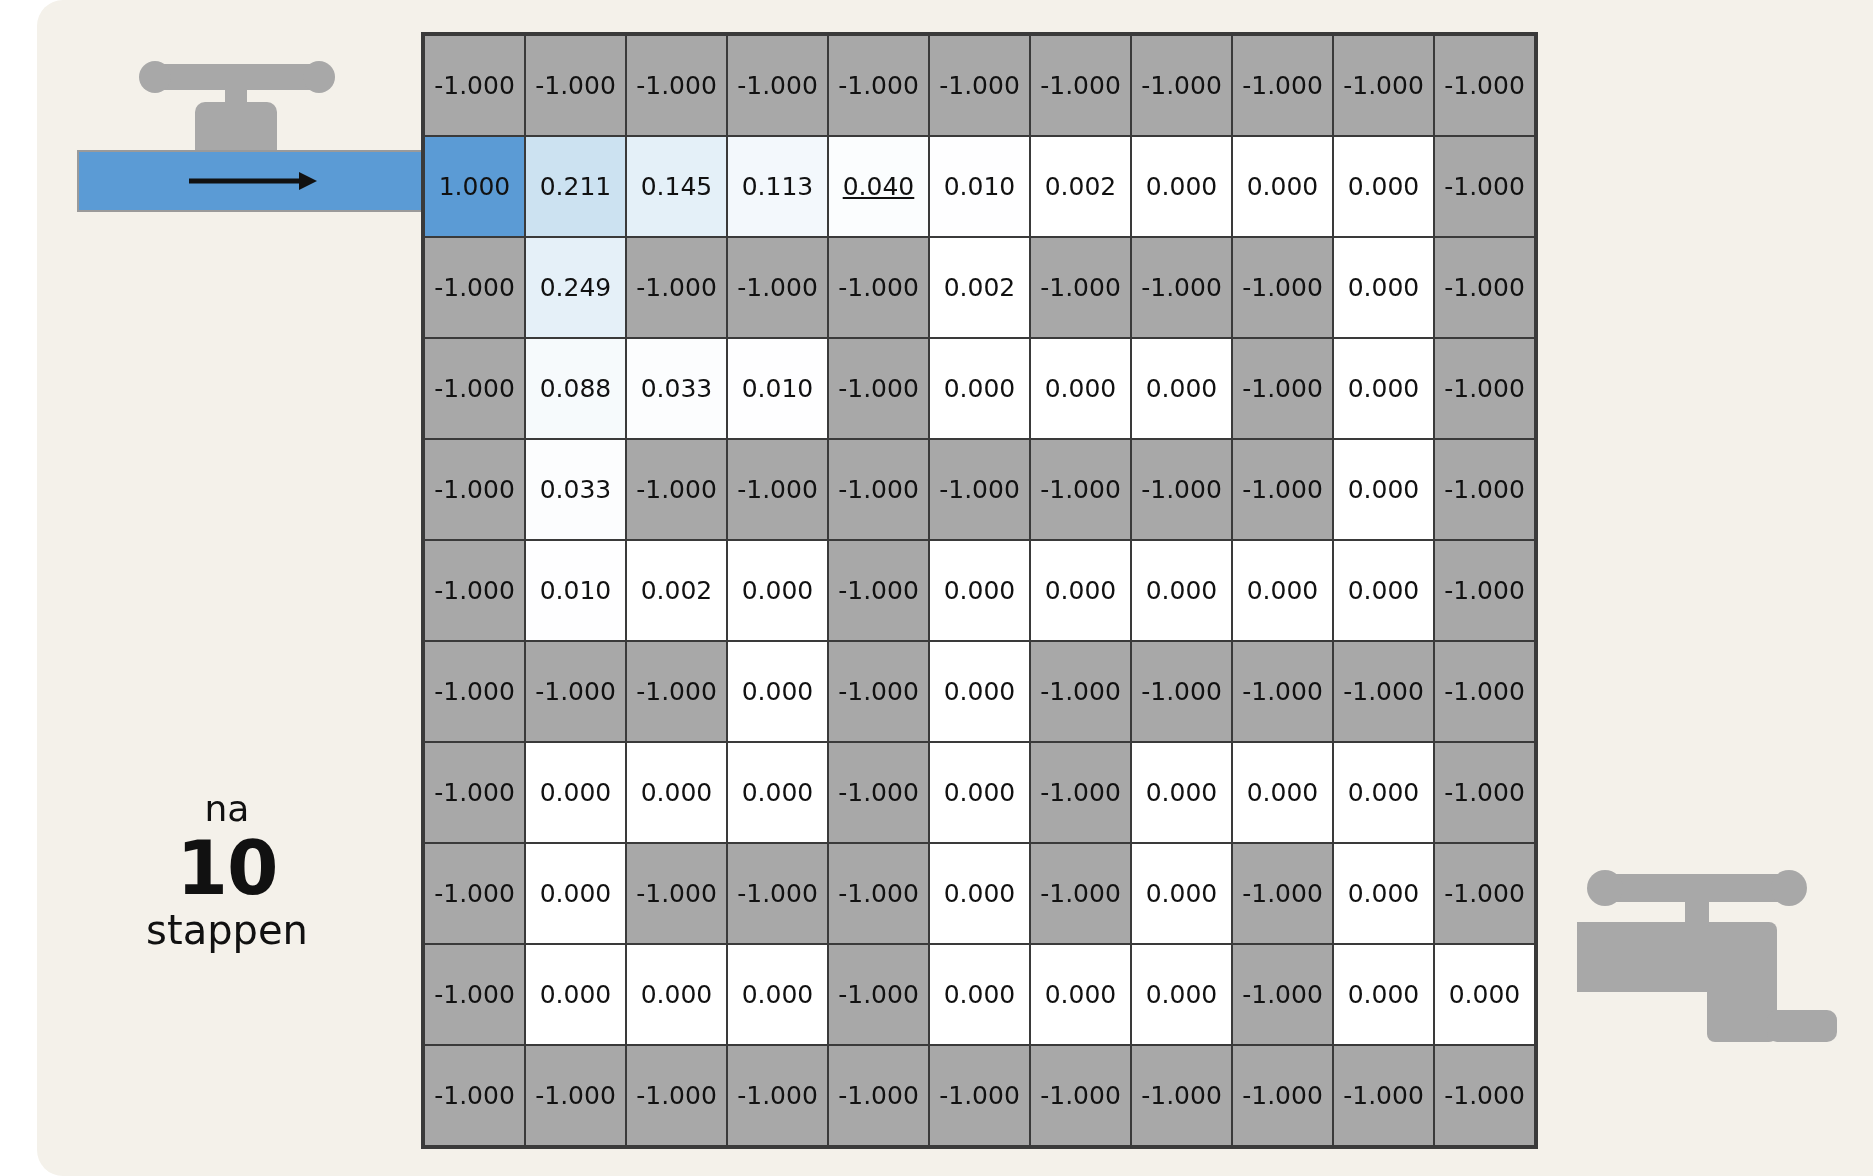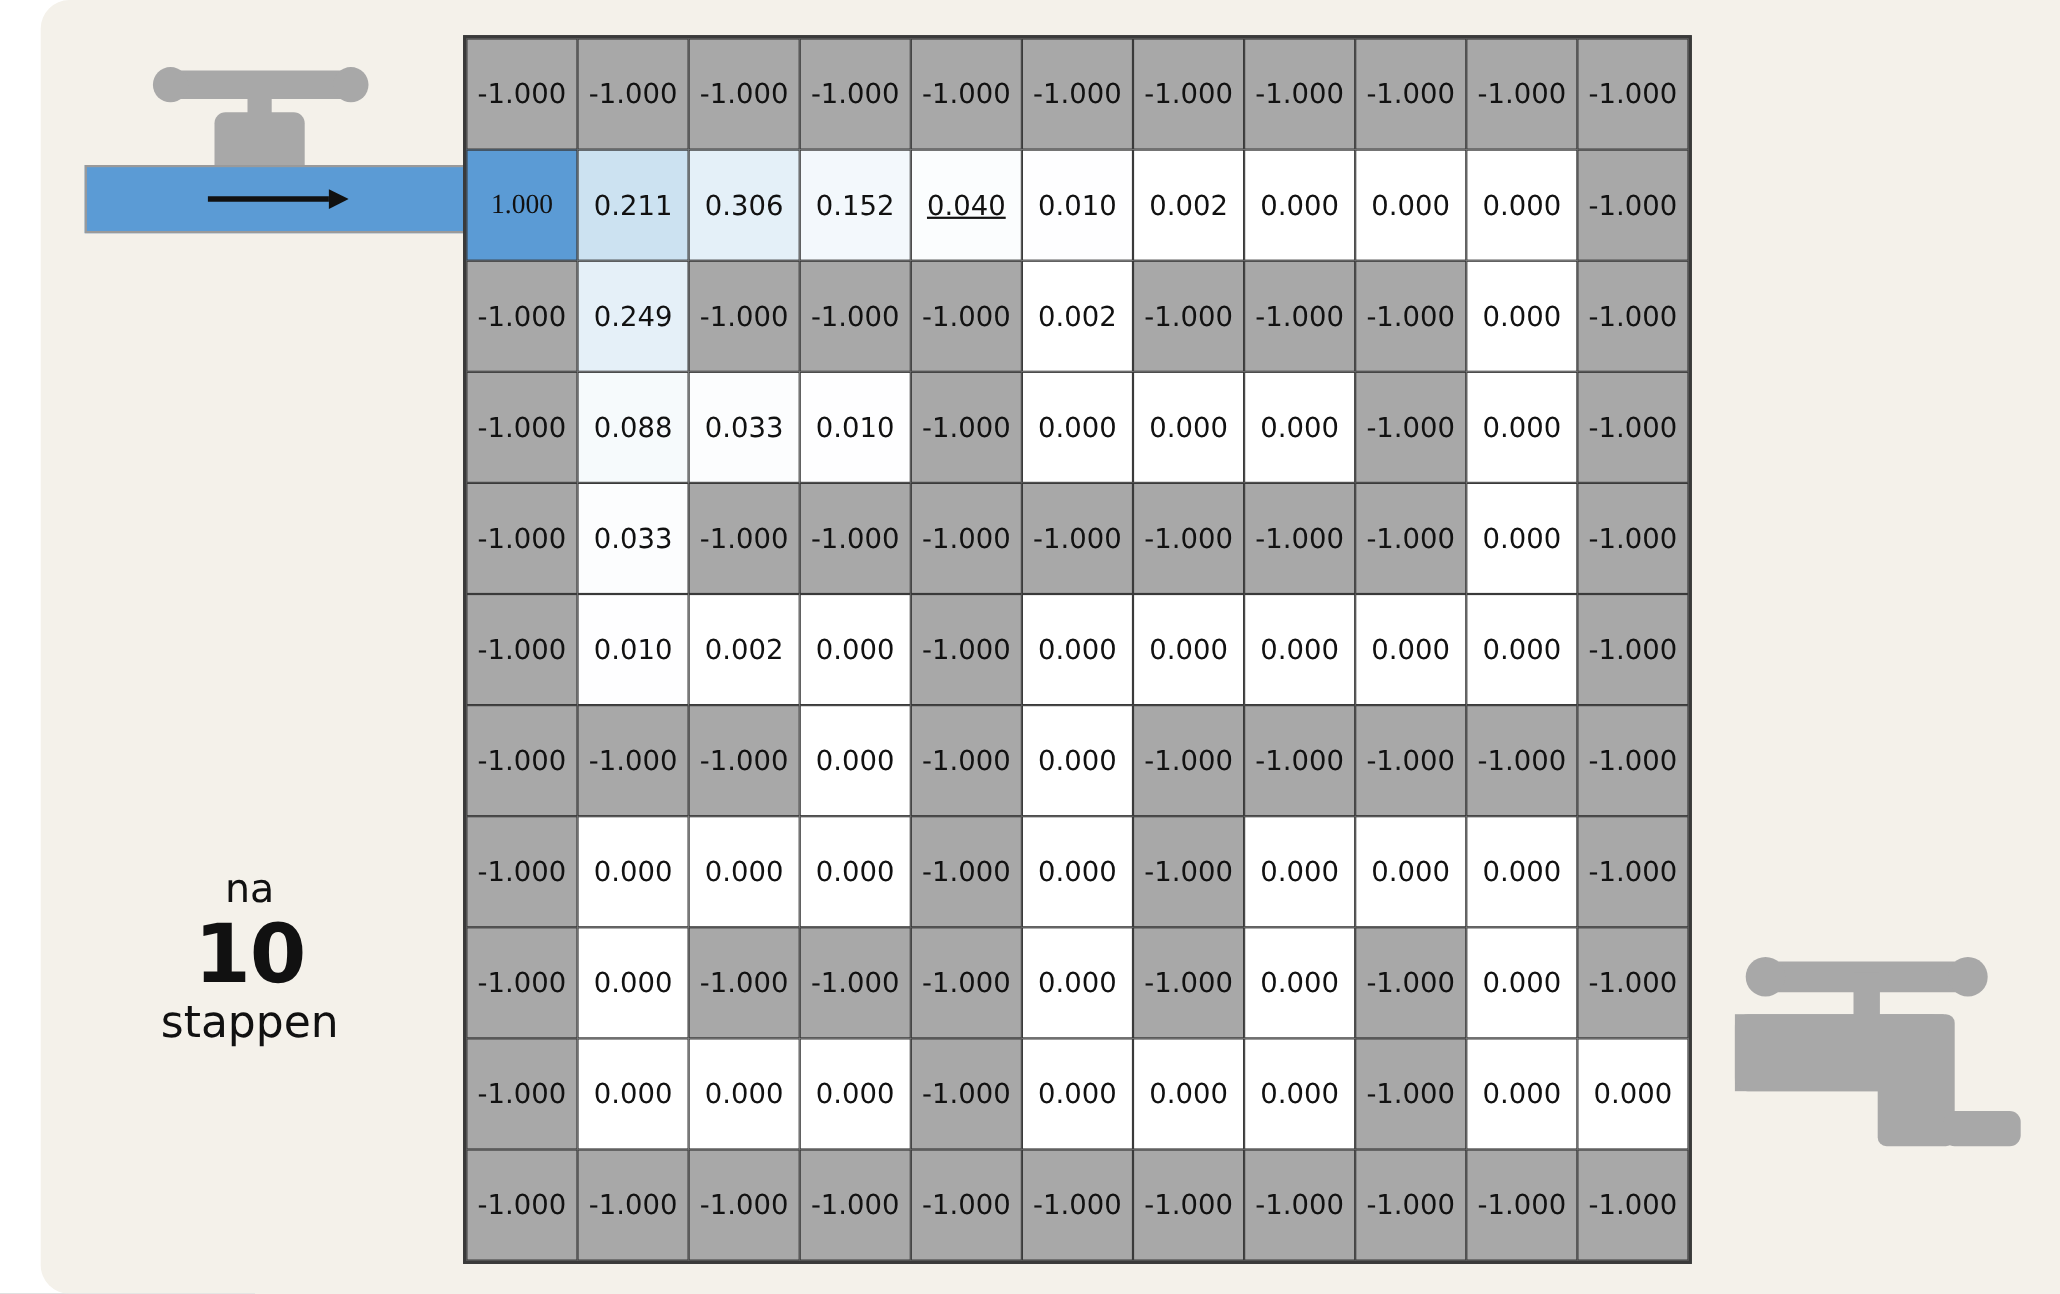--- a/index.html
+++ b/index.html
@@ -138,24 +138,24 @@
         <div class="cell wall" style="background: rgb(168, 168, 168);">-1.000</div>
         <div class="cell wall" style="background: rgb(168, 168, 168);">-1.000</div>
         <div class="cell wall" style="background: rgb(168, 168, 168);">-1.000</div>
         <div class="cell wall" style="background: rgb(168, 168, 168);">-1.000</div>
         <div class="cell wall" style="background: rgb(168, 168, 168);">-1.000</div>
         <div class="cell wall" style="background: rgb(168, 168, 168);">-1.000</div>
         <div class="cell wall" style="background: rgb(168, 168, 168);">-1.000</div>
         <div class="cell wall" style="background: rgb(168, 168, 168);">-1.000</div>
         <div class="cell wall" style="background: rgb(168, 168, 168);">-1.000</div>
         <div class="cell wall" style="background: rgb(168, 168, 168);">-1.000</div>
-        <div class="cell" style="background: rgb(91, 155, 213); font-family: Liberation Serif, serif;">1.000</div>
+        <div class="cell" style="background: rgb(91, 155, 213);">1.000</div>
         <div class="cell" style="background: rgb(204, 226, 241);">0.211</div>
-        <div class="cell" style="background: rgb(228, 240, 248);">0.306</div>
-        <div class="cell" style="background: rgb(243, 248, 252);">0.152</div>
+        <div class="cell" style="background: rgb(228, 240, 248);">0.145</div>
+        <div class="cell" style="background: rgb(243, 248, 252);">0.113</div>
         <div class="cell" style="background: rgb(251, 253, 254); text-decoration: underline;">0.040</div>
         <div class="cell" style="background: rgb(254, 254, 255);">0.010</div>
         <div class="cell" style="background: rgb(255, 255, 255);">0.002</div>
         <div class="cell" style="background: rgb(255, 255, 255);">0.000</div>
         <div class="cell" style="background: rgb(255, 255, 255);">0.000</div>
         <div class="cell" style="background: rgb(255, 255, 255);">0.000</div>
         <div class="cell wall" style="background: rgb(168, 168, 168);">-1.000</div>
         <div class="cell wall" style="background: rgb(168, 168, 168);">-1.000</div>
         <div class="cell" style="background: rgb(229, 240, 248);">0.249</div>
         <div class="cell wall" style="background: rgb(168, 168, 168);">-1.000</div>

